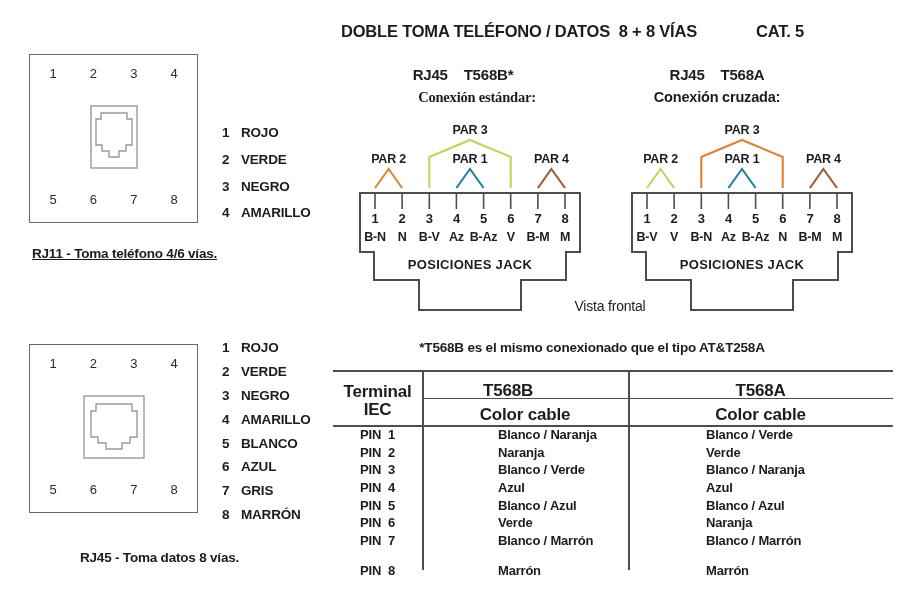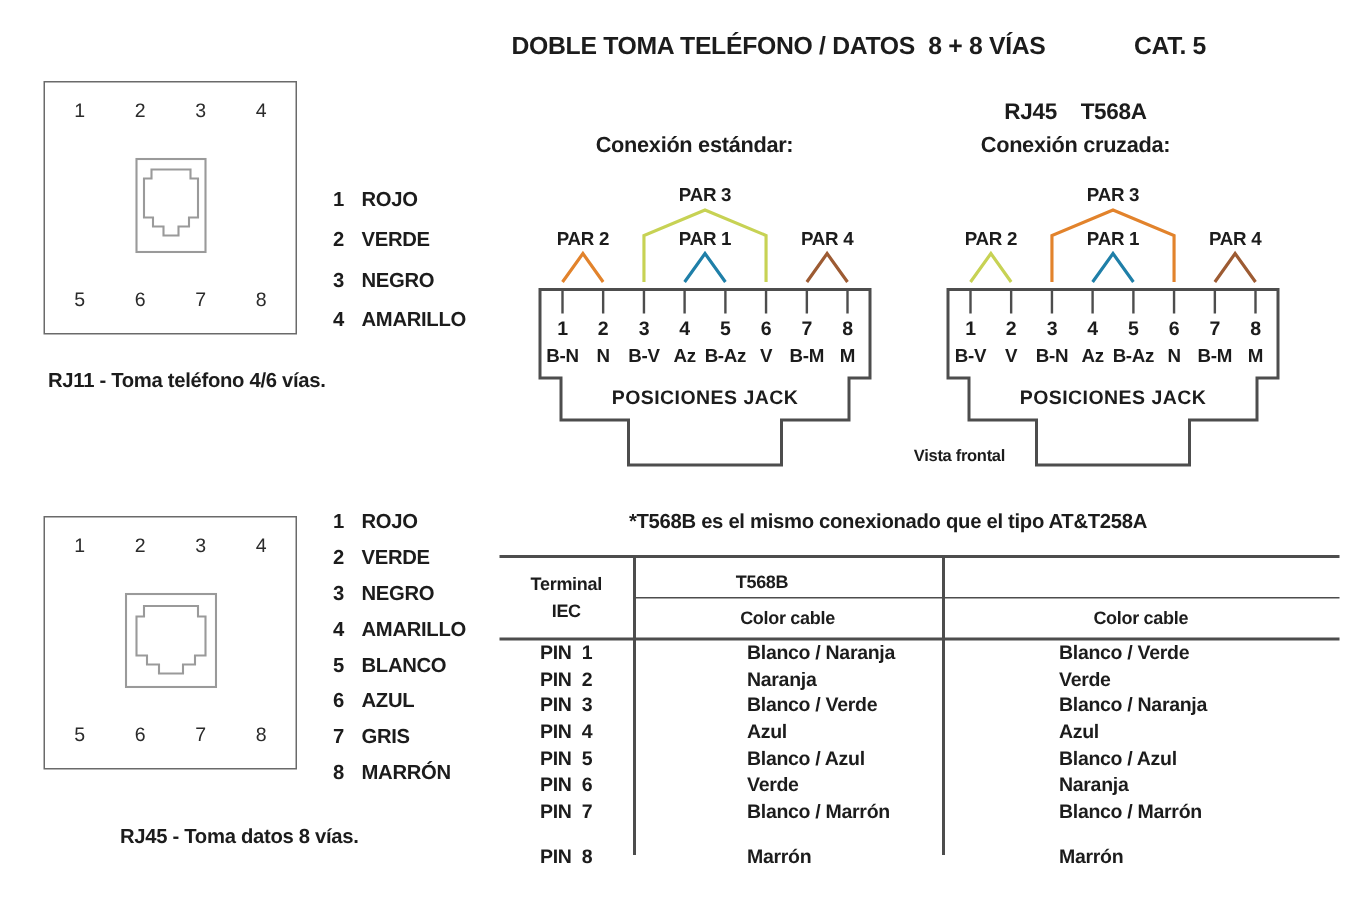--- a/index.html
+++ b/index.html
@@ -39,27 +39,27 @@
   .dg-svg{position:absolute;width:240px;height:195px;}
   .dg-svg text{fill:#1c1c1c;font-family:"Liberation Sans",sans-serif;text-anchor:middle;}
   .dg-svg .parlab{font-size:12.5px;font-weight:700;}
   .dg-svg .num{font-size:13px;font-weight:600;}
   .dg-svg .wire{font-size:12.5px;font-weight:600;}
   .dg-svg .jacklab{font-size:13px;font-weight:700;letter-spacing:0.3px;}
   .dg-svg .outline{stroke:#4d4d4d;stroke-width:2;fill:none;}
   .dg-svg .tick{stroke:#4d4d4d;stroke-width:1.6;}
   .dg-svg .pair{stroke-width:2.1;fill:none;stroke-linejoin:miter;}
 
-  .vista{position:absolute;left:550px;top:298px;width:120px;text-align:right;font-size:11px;font-weight:700;}
+  .vista{position:absolute;left:550px;top:298px;width:120px;text-align:center;font-size:14px;font-weight:400;}
   .note{position:absolute;left:342px;top:340px;width:500px;text-align:center;font-size:13.5px;font-weight:700;}
 
   
   .tbl{position:absolute;left:333px;top:370px;width:560px;height:210px;}
   .tline{position:absolute;background:#4d4d4d;}
-  .tcell{position:absolute;font-size:12px;font-weight:600;white-space:pre;}
+  .tcell{position:absolute;font-size:17px;font-weight:600;white-space:pre;}
   .tcenter{text-align:center;}
   .trow{position:absolute;left:0;width:560px;height:18px;}
   .trow .c-pin{position:absolute;left:27px;}
   .trow .c-b{position:absolute;left:165px;}
   .trow .c-a{position:absolute;left:373px;}
   .trow span{font-size:13px;font-weight:600;white-space:pre;}
 </style>
 </head>
 <body>
 
@@ -100,21 +100,21 @@
       </div>
     <div class="lrow">
         <span class="lnum">3</span>
         <span>NEGRO</span>
       </div>
     <div class="lrow">
         <span class="lnum">4</span>
         <span>AMARILLO</span>
       </div>
   </div>
-  <div class="caption" style="top:246px;">RJ11 - Toma teléfono 4/6 vías.</div>
+  <div class="caption" style="top:246px;text-decoration:underline;">RJ11 - Toma teléfono 4/6 vías.</div>
 
   <div class="plate" style="top:344px;">
     <div class="pin-row">
       <span>1</span>
       <span>2</span>
       <span>3</span>
       <span>4</span>
     </div>
     <div class="jack-icon-wrap">
       <svg class="jack-icon" width="62" height="64" viewBox="0 0 62 64">
@@ -159,21 +159,22 @@
         <span class="lnum">7</span>
         <span>GRIS</span>
       </div>
     <div class="lrow">
         <span class="lnum">8</span>
         <span>MARRÓN</span>
       </div>
   </div>
   <div class="caption" style="top:550px;padding-left:48px;">RJ45 - Toma datos 8 vías.</div>
 
-  <div class="dg-sub" style="left:343px;top:89px;">Conexión estándar:</div>
+  <div class="dg-head" style="left:343px;top:66px;">RJ45    T568B*</div>
+  <div class="dg-sub" style="left:357px;top:89px;font-family:Liberation Serif, serif;">Conexión estándar:</div>
   <div class="dg-head" style="left:597px;top:66px;">RJ45    T568A</div>
   <div class="dg-sub" style="left:597px;top:89px;">Conexión cruzada:</div>
 
   <svg class="dg-svg" style="left:350px;top:122px;" viewBox="0 0 240 195">
     <text class="parlab" x="120" y="12">PAR 3</text>
     <path class="pair" d="M 79.3 66 V 35 L 120 18 L 160.7 35 V 66" stroke="#c7d254"></path>
     <text class="parlab" x="38.6" y="41">PAR 2</text>
     <path class="pair" d="M 25 66 L 38.6 47 L 52.1 66" stroke="#e2832c"></path>
     <text class="parlab" x="120" y="41">PAR 1</text>
     <path class="pair" d="M 106.4 66 L 120 47 L 133.6 66" stroke="#1f7fa8"></path>
@@ -254,20 +255,21 @@
   <div class="tbl">
     <div class="tline" style="left:0;top:0;width:560px;height:2px;"></div>
     <div class="tline" style="left:89px;top:1px;width:1.5px;height:199px;"></div>
     <div class="tline" style="left:295px;top:1px;width:1.5px;height:199px;"></div>
     <div class="tline" style="left:89px;top:28px;width:471px;height:1px;"></div>
     <div class="tline" style="left:0;top:55px;width:560px;height:2px;"></div>
 
     <div class="tcell tcenter" style="left:0;top:12px;width:89px;">Terminal</div>
     <div class="tcell tcenter" style="left:0;top:30px;width:89px;">IEC</div>
     <div class="tcell tcenter" style="left:89px;top:11px;width:172px;">T568B</div>
+    <div class="tcell tcenter" style="left:295px;top:11px;width:265px;">T568A</div>
     <div class="tcell tcenter" style="left:89px;top:35px;width:206px;">Color cable</div>
     <div class="tcell tcenter" style="left:295px;top:35px;width:265px;">Color cable</div>
 
     <div class="trow" style="top:57px;">
       <span class="c-pin">PIN  1</span>
       <span class="c-b">Blanco / Naranja</span>
       <span class="c-a">Blanco / Verde</span>
     </div>
     <div class="trow" style="top:75px;">
       <span class="c-pin">PIN  2</span>

